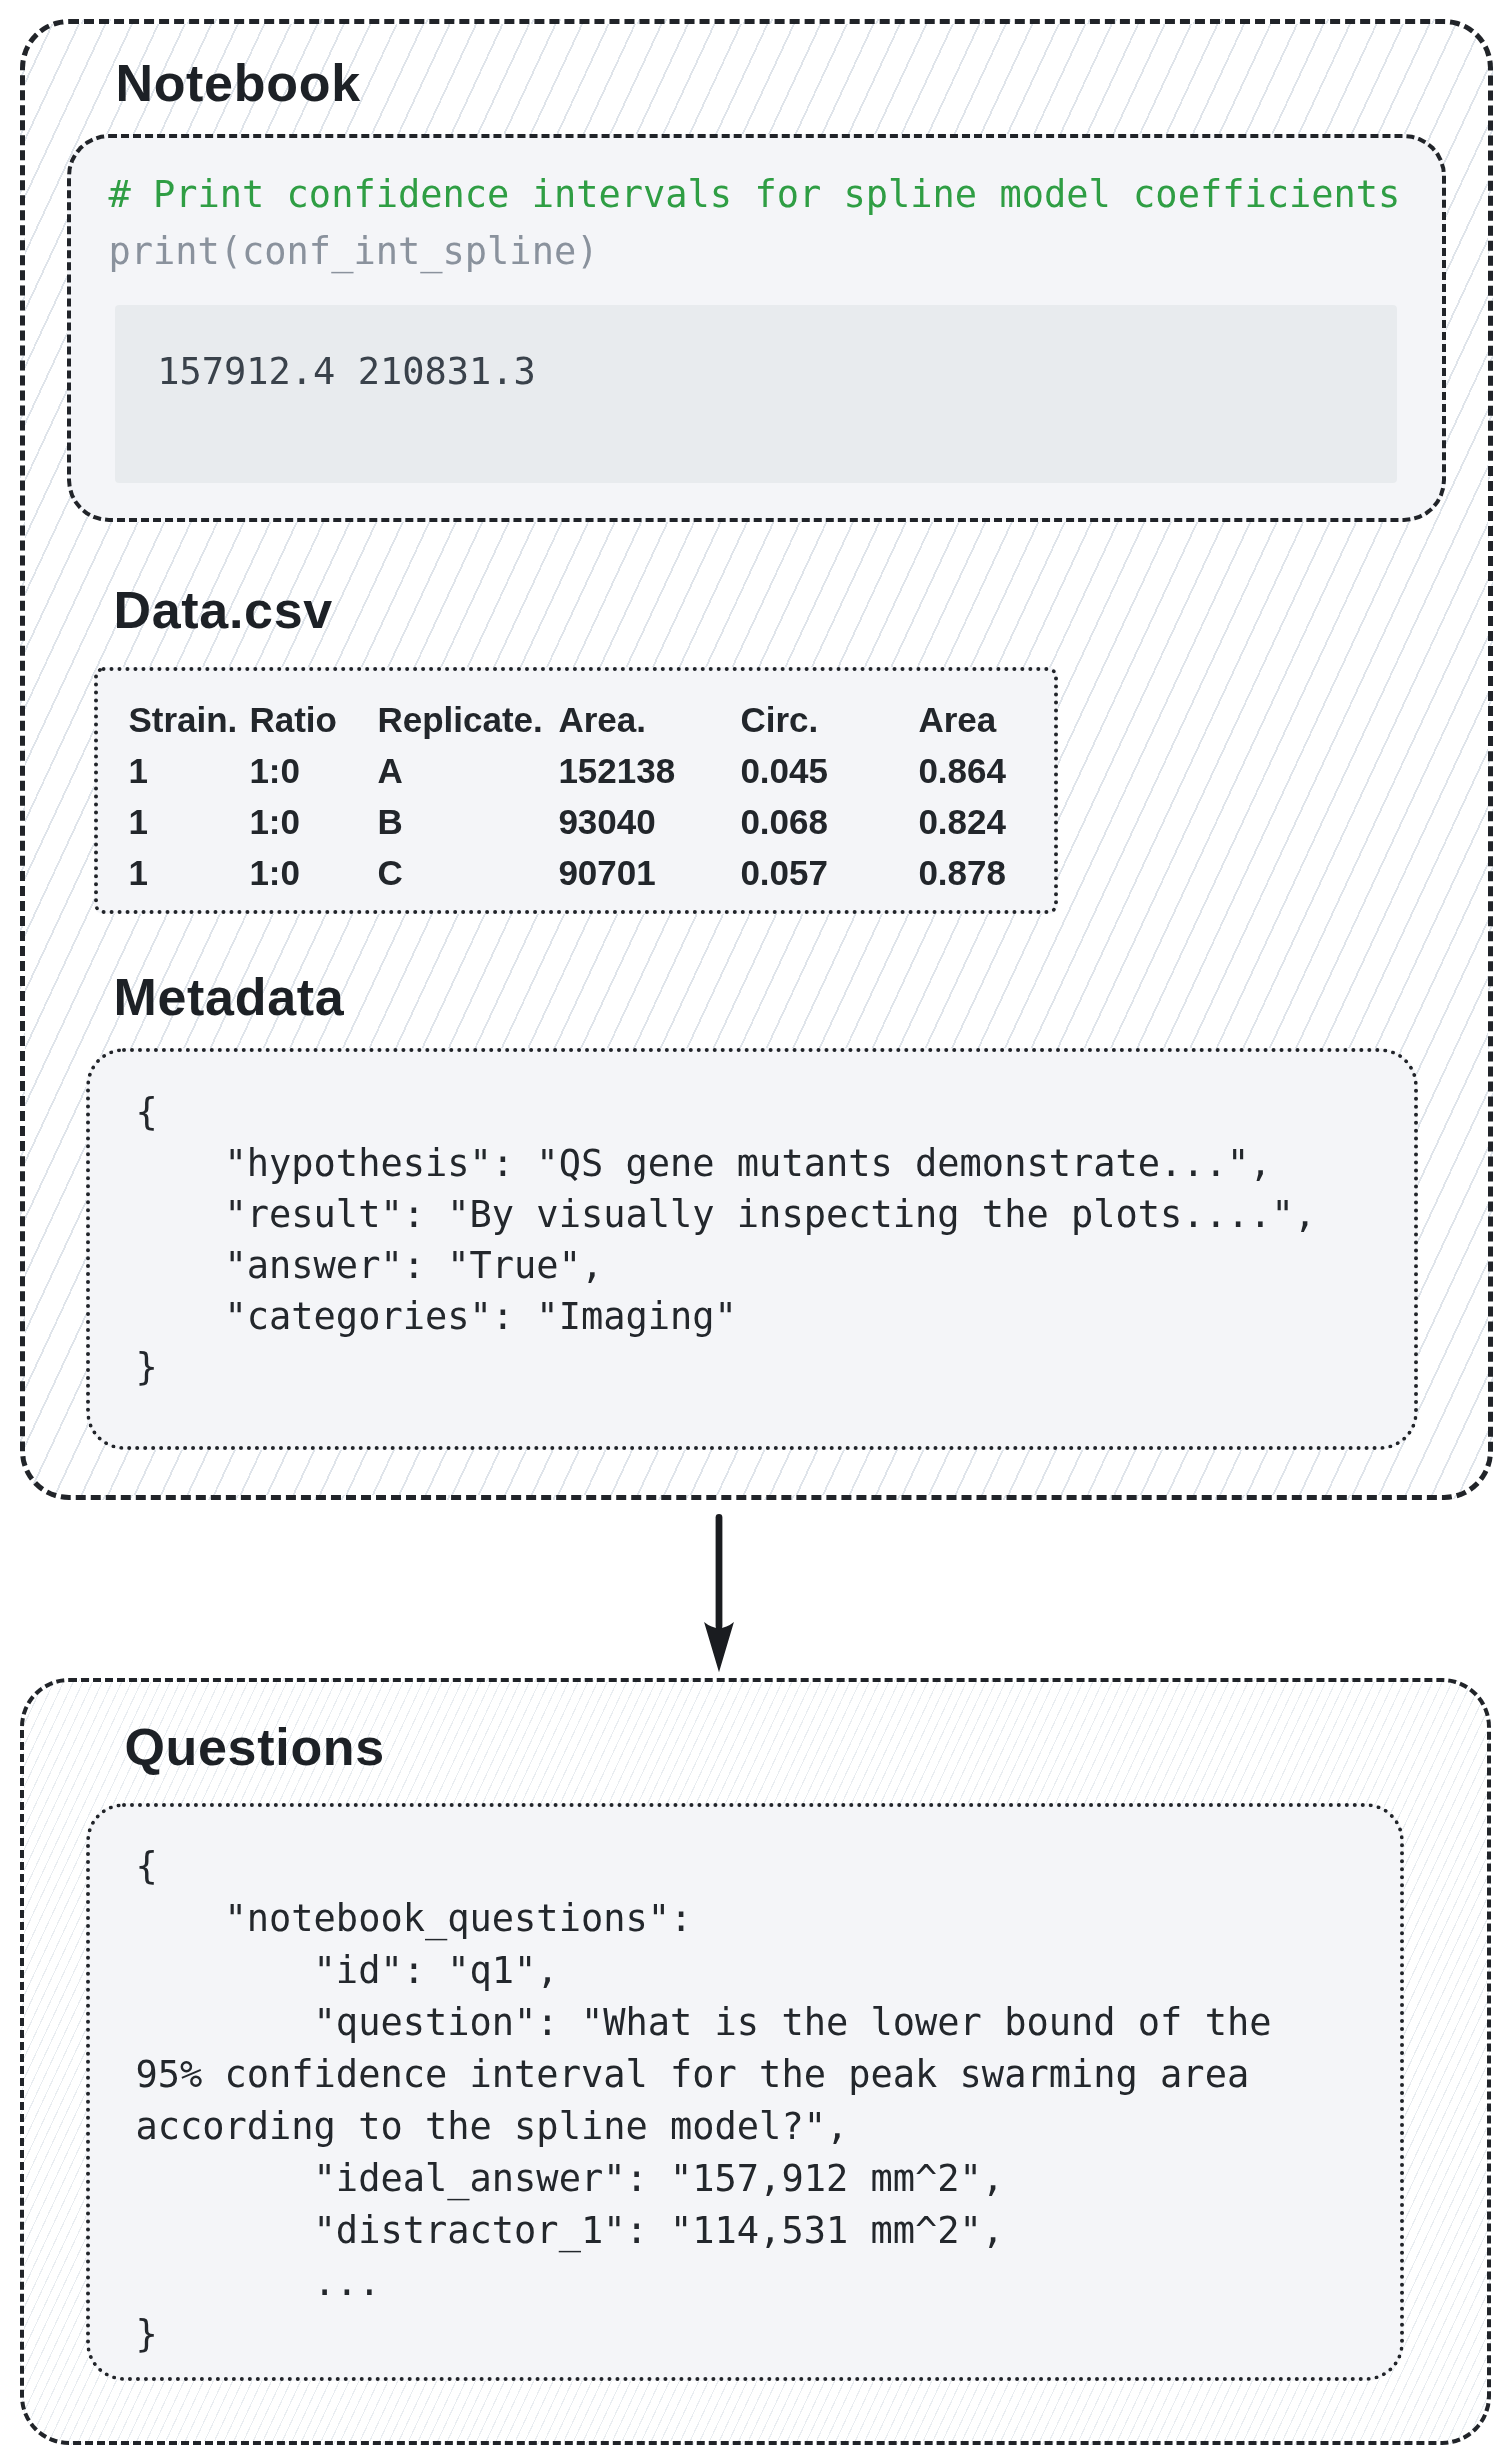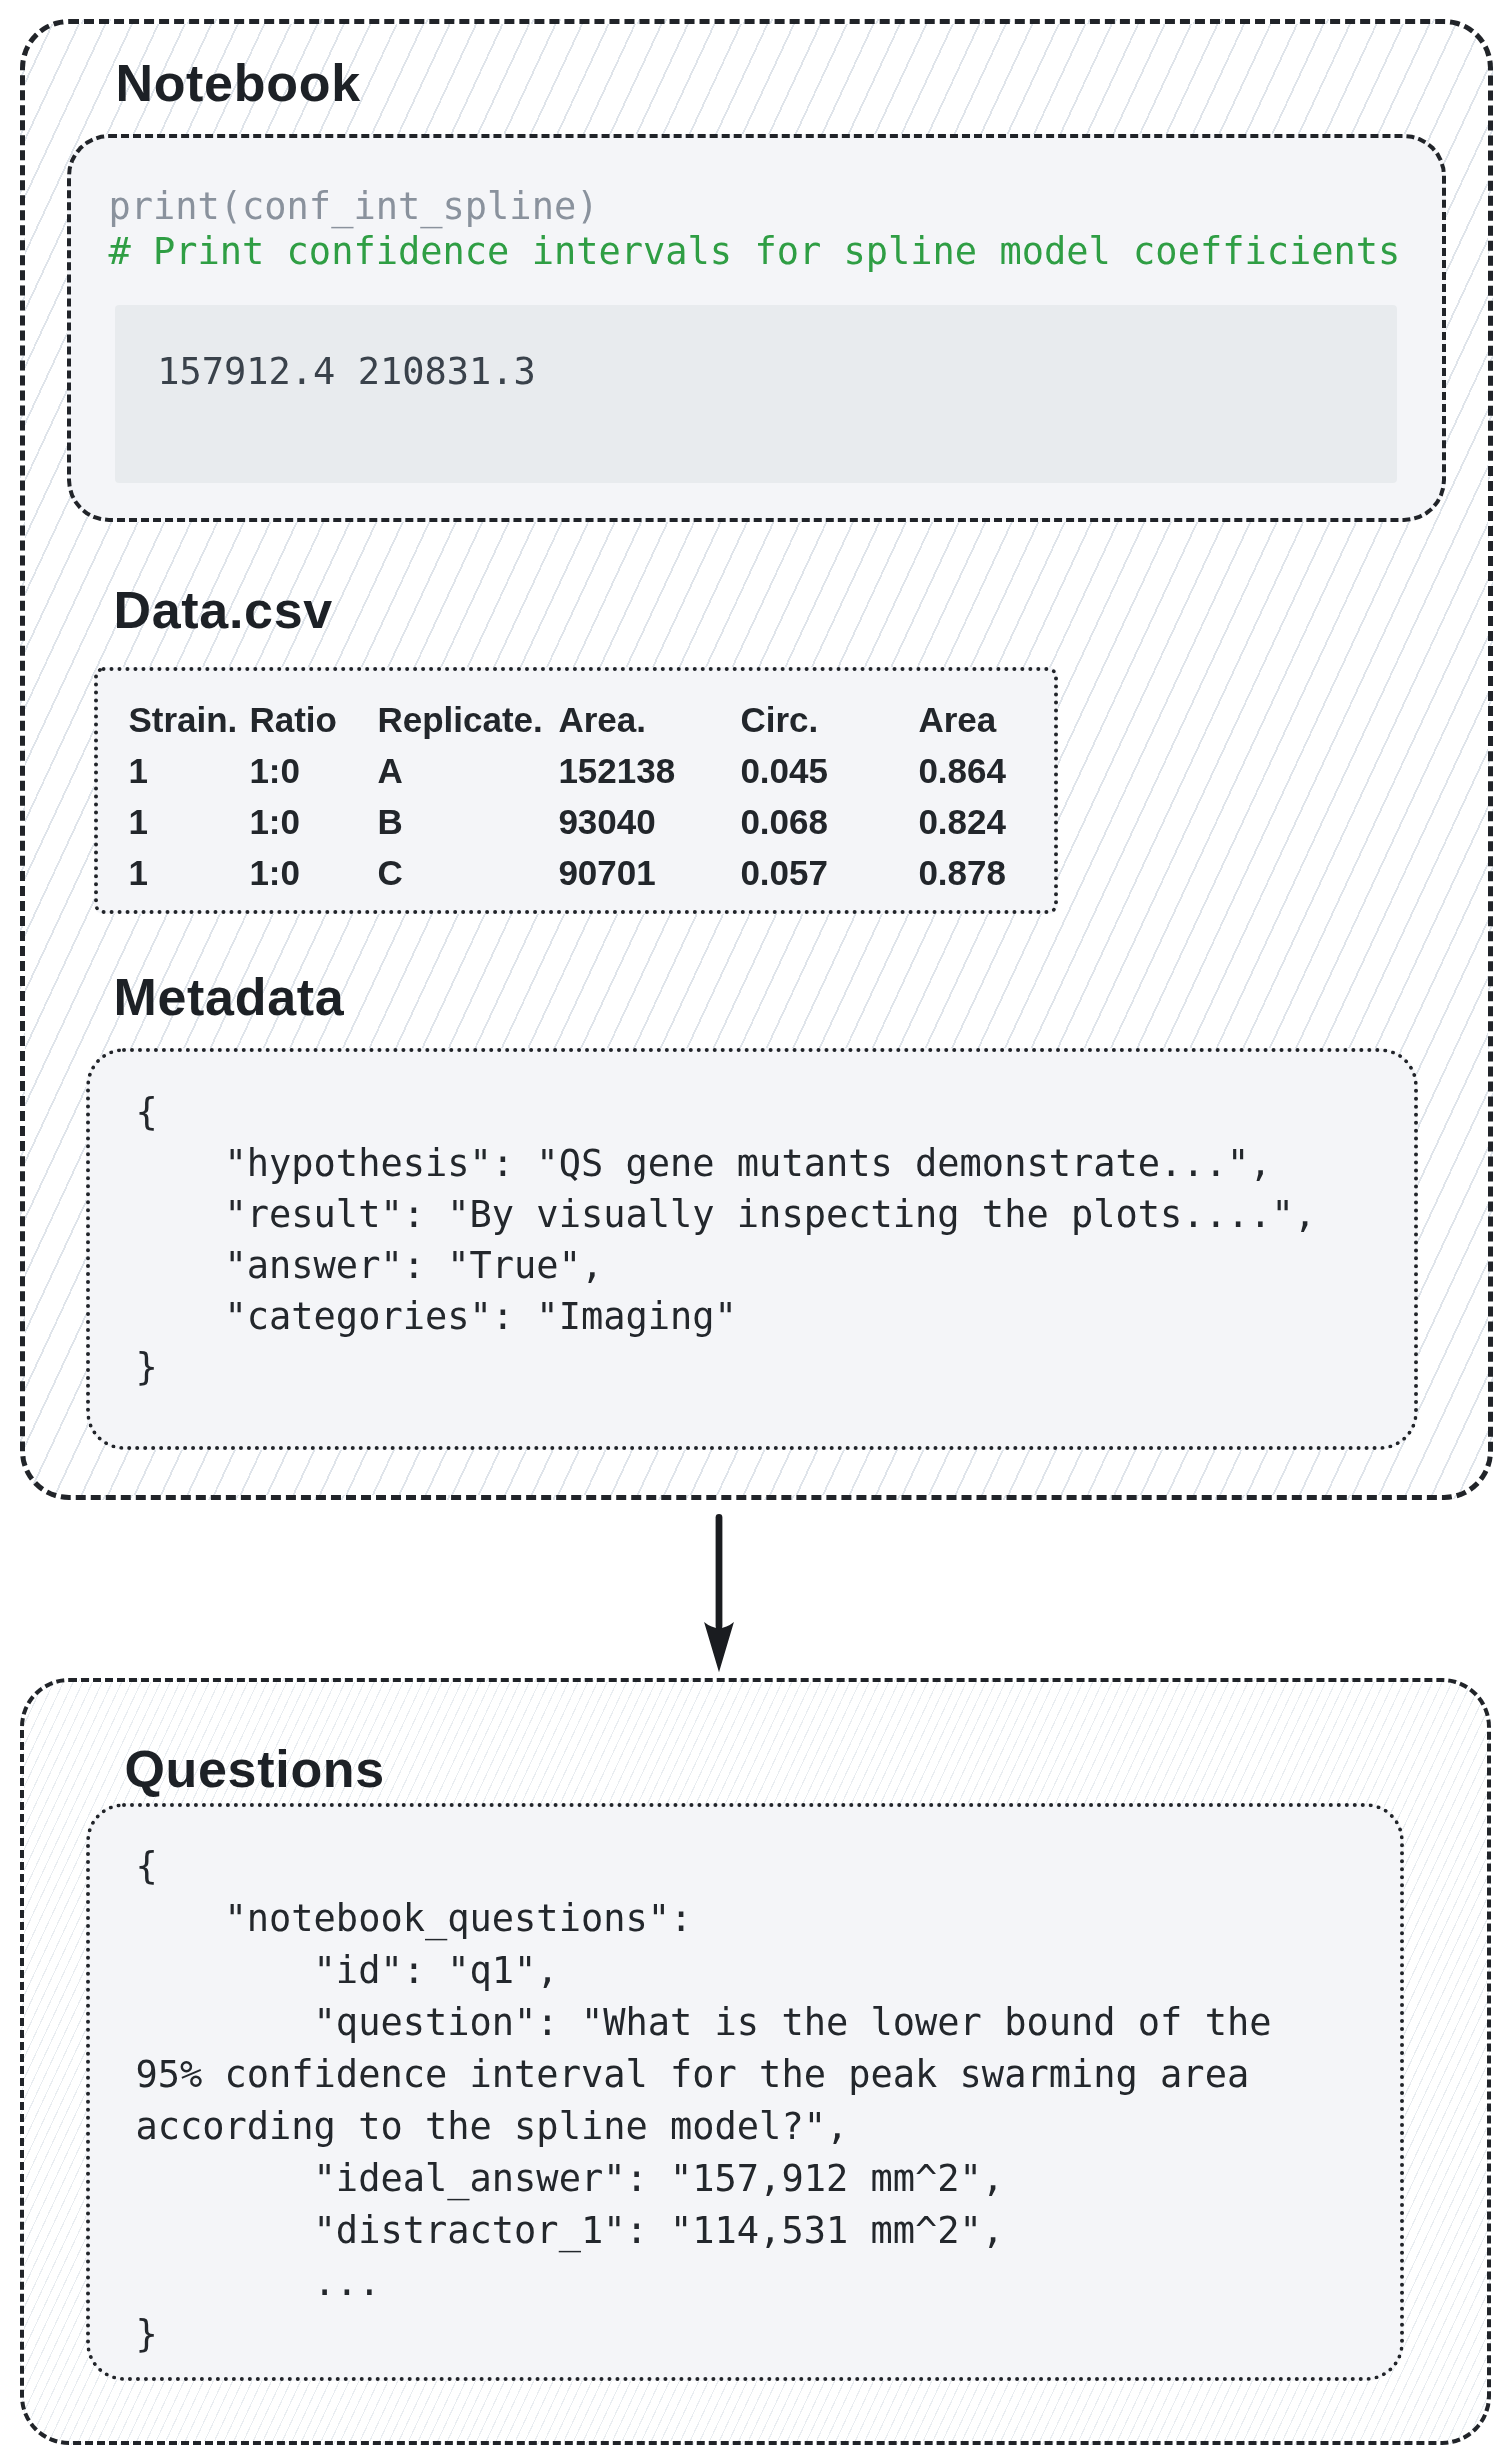--- a/index.html
+++ b/index.html
@@ -39,22 +39,22 @@
   #flow-arrow{position:absolute;left:700px;top:1512px;width:38px;height:163px;}
 </style>
 </head>
 <body>
 
 <div class="outer-panel" id="box-top">
 
   <div class="section-title" style="left:90px;top:31px;">Notebook</div>
 
   <div class="inner-panel" id="notebook-box">
+    <div class="code-line" id="code-comment"># Print confidence intervals for spline model coefficients</div>
     <div class="code-line" id="code-statement">print(conf_int_spline)</div>
-    <div class="code-line" id="code-comment"># Print confidence intervals for spline model coefficients</div>
     <div id="output-box">
       <div class="output-line">157912.4 210831.3</div>
     </div>
   </div>
 
   <div class="section-title" style="left:88px;top:558px;">Data.csv</div>
 
   <div class="inner-panel" id="data-box">
     <div class="trow">
         <div class="cell">Strain.</div>
@@ -107,21 +107,21 @@
 
 </div>
 
 <svg id="flow-arrow" viewBox="0 0 56 240" aria-hidden="true">
   <line x1="28" y1="8" x2="28" y2="168" stroke="#1a1c20" stroke-width="10" stroke-linecap="round"></line>
   <path d="M28,236 L6,162 Q28,180 50,162 Z" fill="#1a1c20"></path>
 </svg>
 
 <div class="outer-panel" id="box-bottom">
 
-  <div class="section-title" style="left:100px;top:59px;">Questions</div>
+  <div class="section-title" style="left:100px;top:37px;">Questions</div>
 
   <div class="inner-panel" id="questions-box">
     <div>
         <div class="json-line">{</div>
         <div class="json-line">    "notebook_questions":</div>
         <div class="json-line">        "id": "q1",</div>
         <div class="json-line">        "question": "What is the lower bound of the</div>
         <div class="json-line">95% confidence interval for the peak swarming area</div>
         <div class="json-line">according to the spline model?",</div>
         <div class="json-line">        "ideal_answer": "157,912 mm^2",</div>

